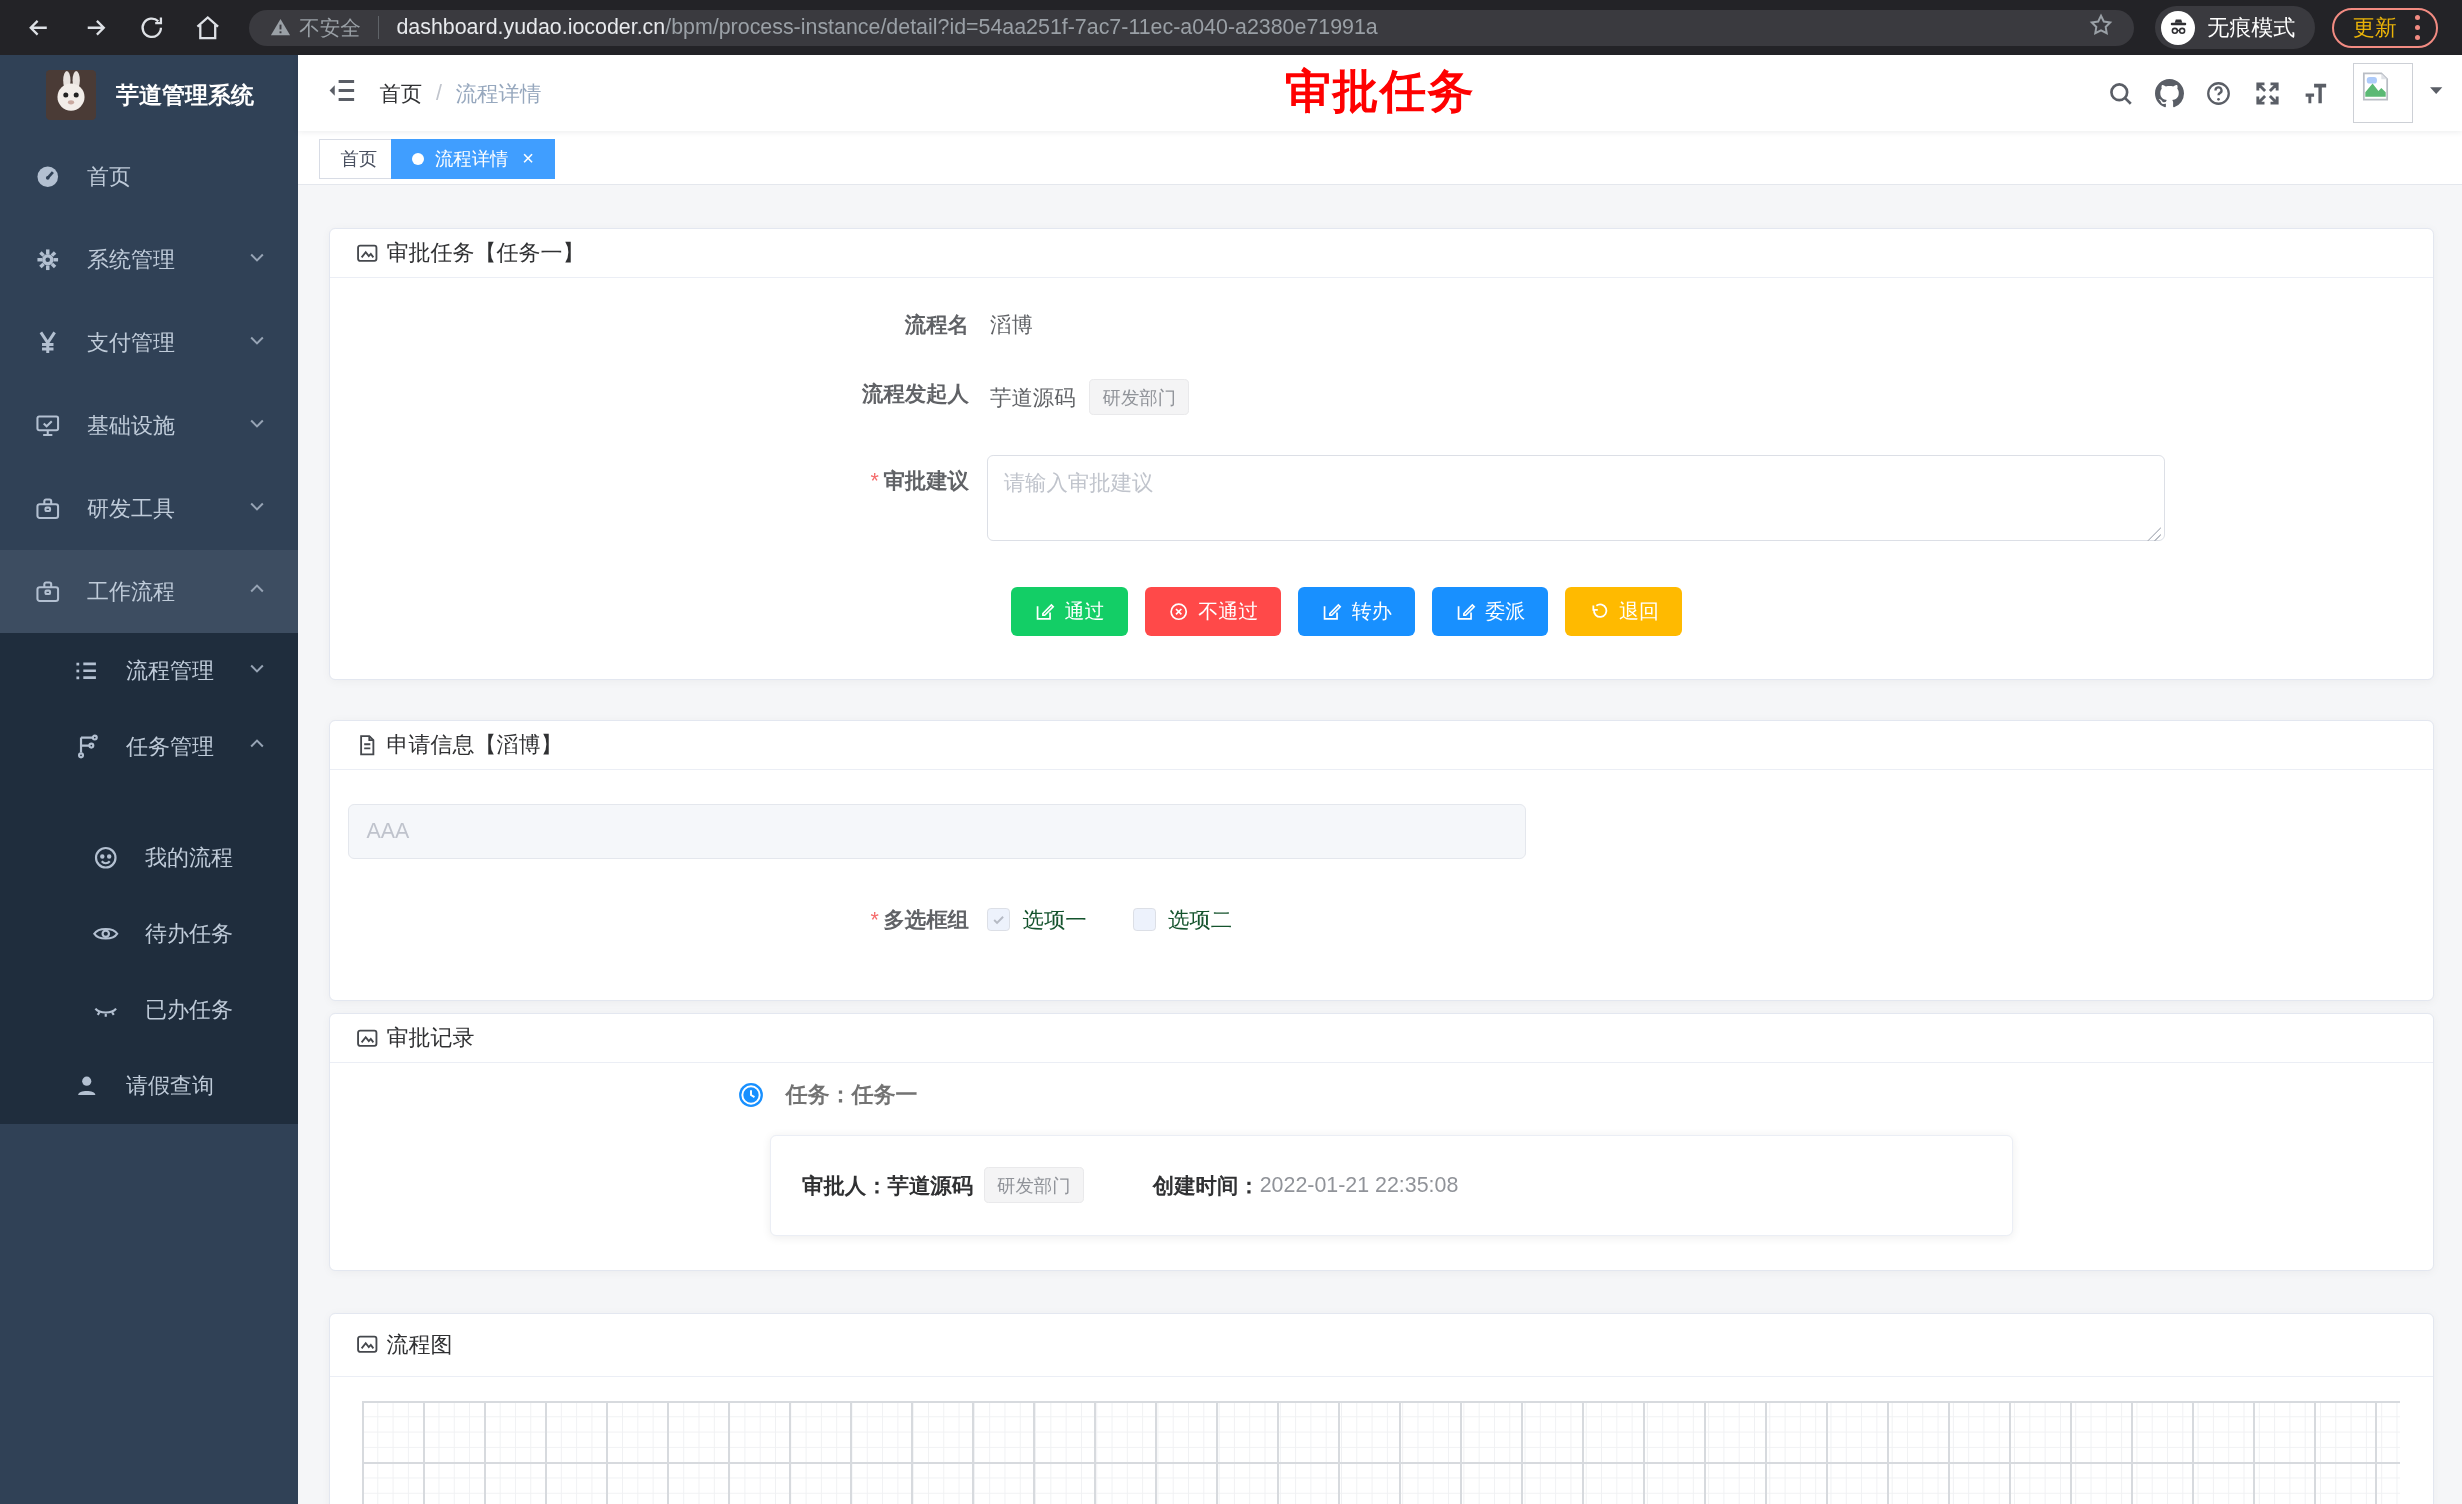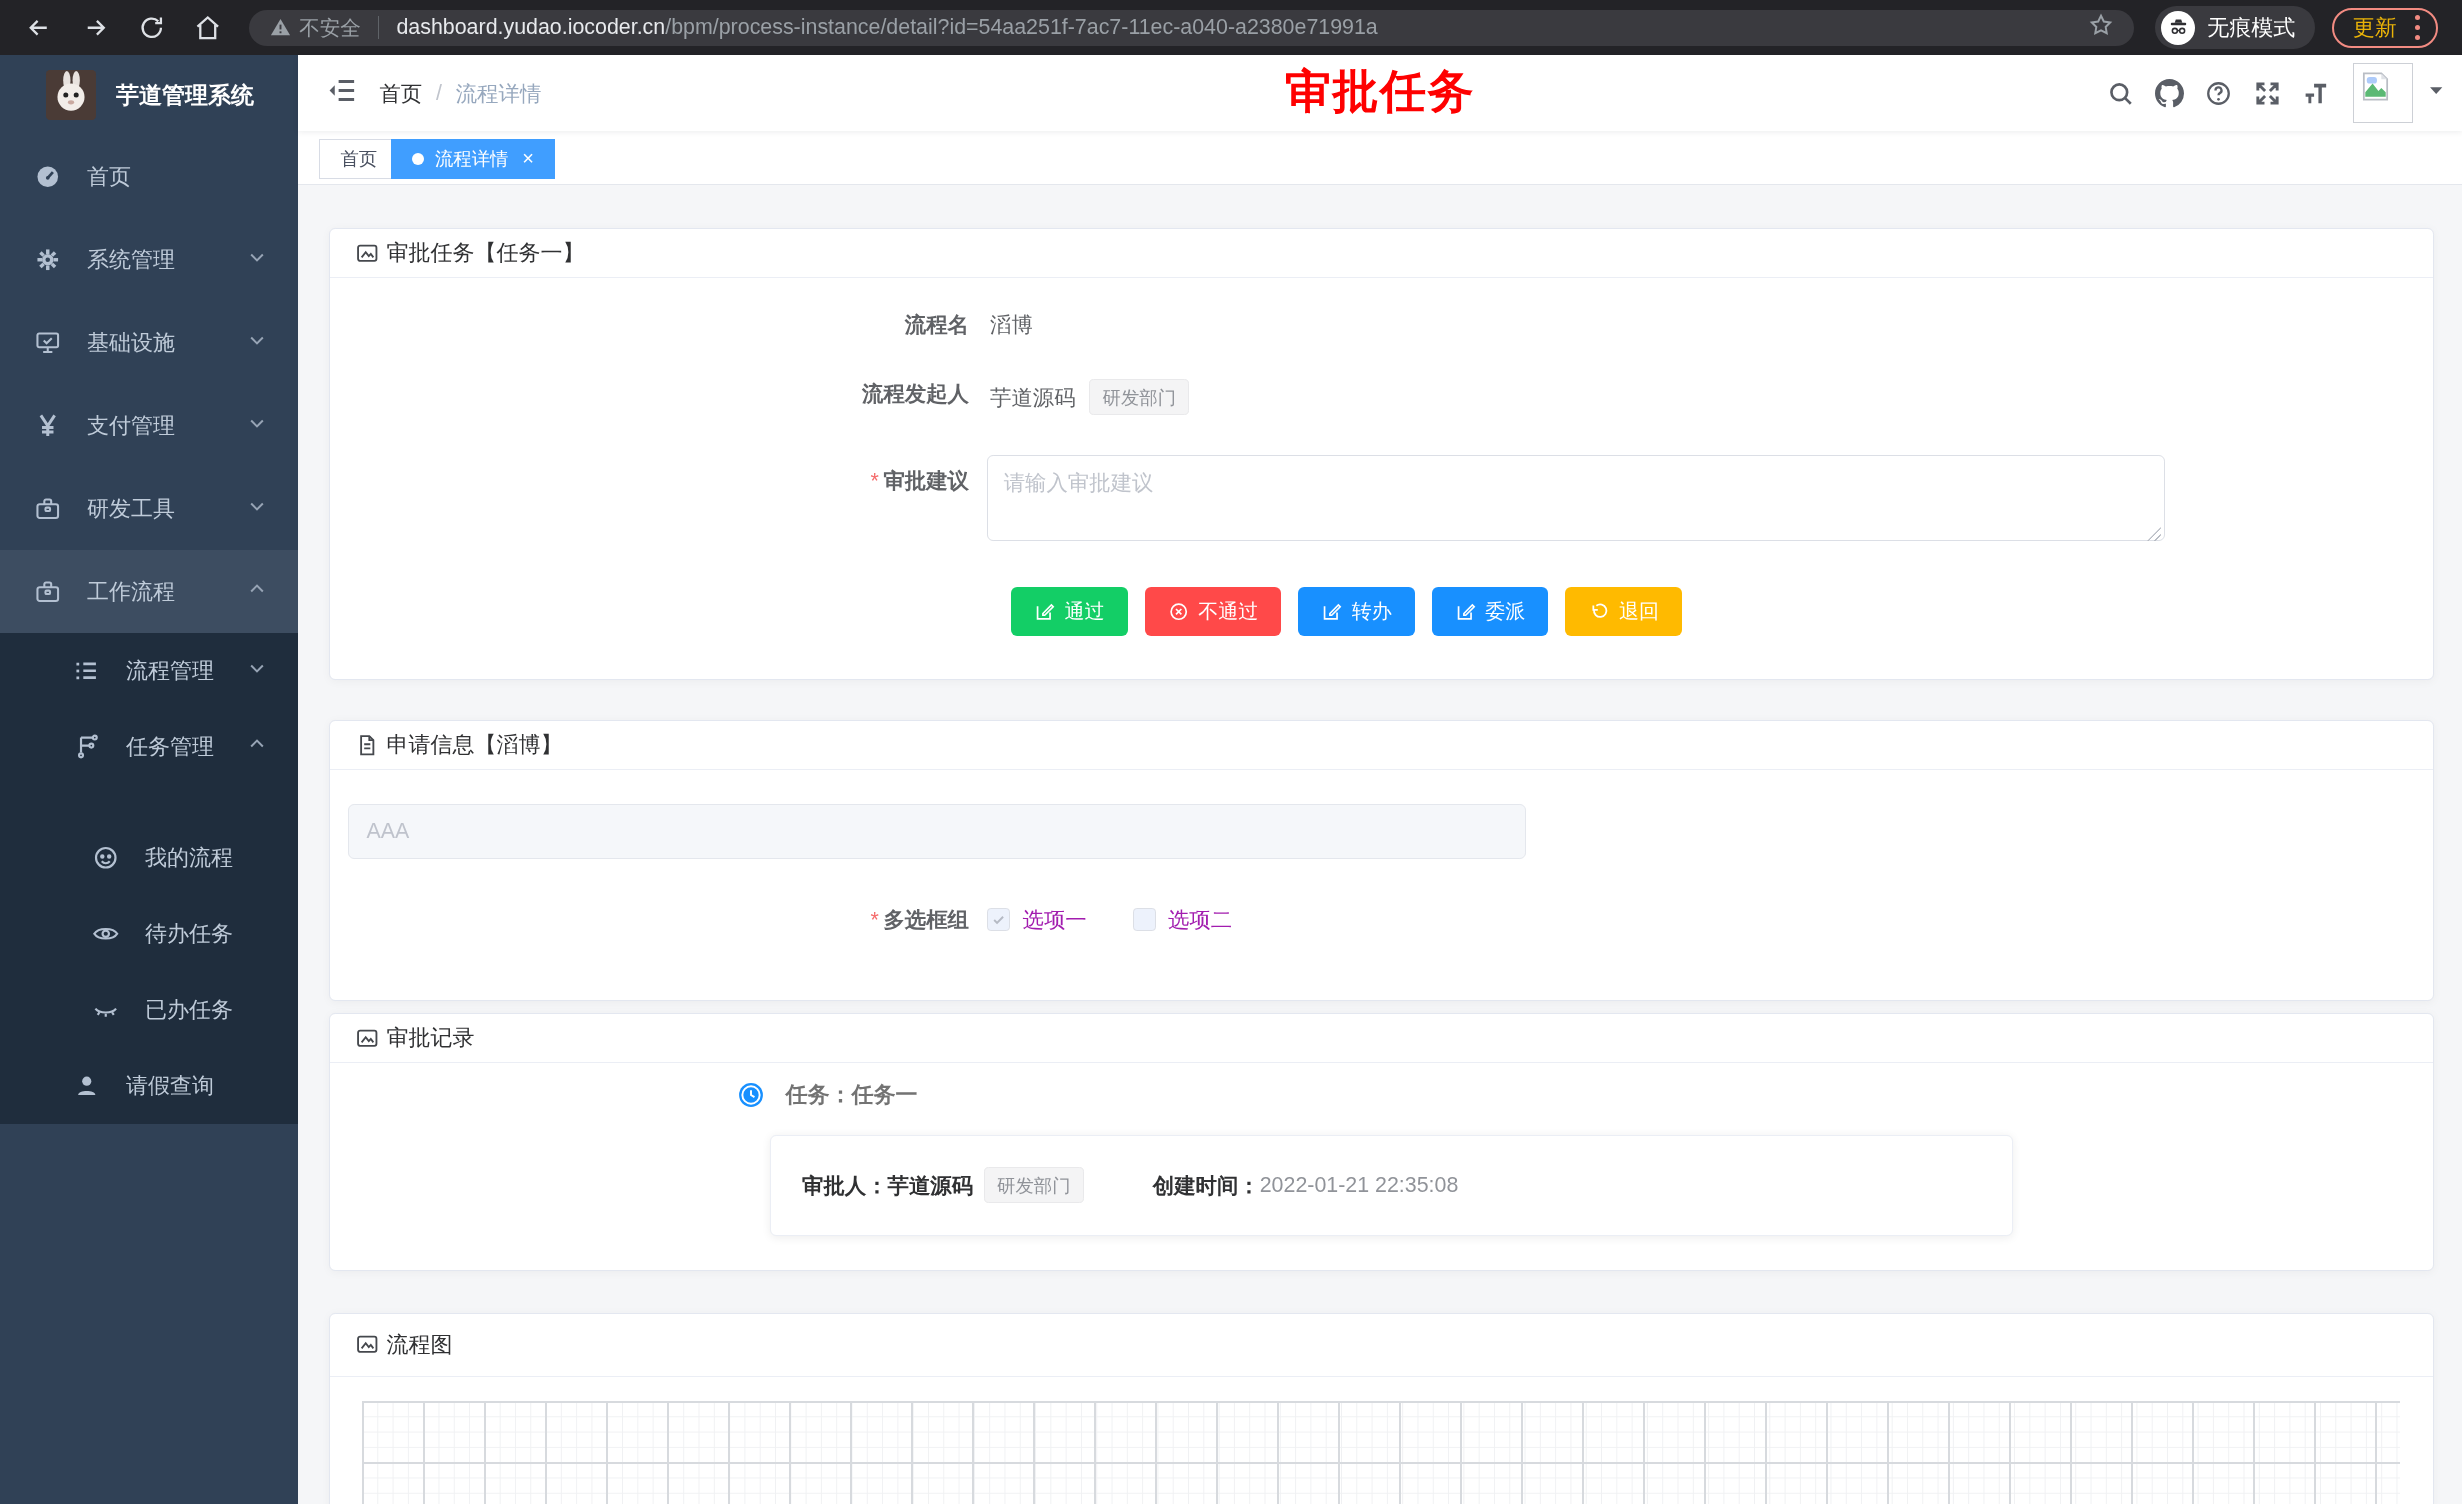--- a/index.html
+++ b/index.html
@@ -95,21 +95,21 @@
   .btn-row { display:flex; gap:17px; padding-left:681px; margin-top:29px; padding-bottom:43px; }
   .btn { height:49px; border:none; border-radius:6.1px; color:#fff; font-size:20px; font-family:inherit; display:inline-flex; align-items:center; gap:9.2px; padding:0 23px; cursor:pointer; }
   .btn svg { width:21.4px; height:21.4px; }
   .btn-approve { background:#13ce66; }
   .btn-reject { background:#ff4949; }
   .btn-transfer,.btn-delegate { background:#1890ff; }
   .btn-back { background:#ffba00; }
 
   .input-dis { width:1178px; height:55px; background:#f5f7fa; border:1.5px solid #e4e7ed; border-radius:6.1px; color:#bfc3cc; font-size:21.4px; font-family:inherit; padding:0 17px; margin-left:18.4px; }
   .cb-group { display:flex; align-items:center; gap:0; margin-left:18.4px; }
-  .cb-item { display:flex; align-items:center; gap:12.2px; margin-right:46px; color:#a21caf; font-size:21.4px; }
+  .cb-item { display:flex; align-items:center; gap:12.2px; margin-right:46px; color:#14532d; font-size:21.4px; }
   .cb-box { width:23px; height:23px; border:1.5px solid #dcdfe6; border-radius:3.8px; background:#edf2fc; display:flex; align-items:center; justify-content:center; }
   .cb-box svg { width:15.3px; height:15.3px; color:#b5bac4; }
 
   
   .task-row { display:flex; align-items:center; gap:21.4px; padding-left:408px; margin-top:17px; }
   .task-node { width:26px; height:26px; flex:0 0 auto; }
   .task-title { font-size:22px; font-weight:bold; color:#737373; }
   .record-box { margin:24.5px 0 34px 440px; width:1243px; height:101px; background:#fff; border:1.5px solid #ebeef5; border-radius:6.1px; box-shadow:0 1.5px 9.2px rgba(0,0,0,.07); display:flex; align-items:center; padding:0 31px; }
   .rec-label { color:#303133; font-weight:bold; font-size:21.4px; }
   .rec-val { color:#303133; font-weight:bold; font-size:21.4px; }
@@ -244,39 +244,39 @@
             </svg>
         </span>
         <span>系统管理</span>
         <span class="chev"><svg viewBox="0 0 24 24" fill="none" stroke="currentColor" stroke-width="2.4">
               <path d="M5 9l7 7 7-7"></path>
             </svg></span>
       </div>
 
       <div class="m-item lv1">
         <span class="ic">
+          <svg viewBox="0 0 24 24" fill="none" stroke="currentColor" stroke-width="2.6">
+              <path d="M6 3l6 9 6-9M12 12v9M7 13.5h10M7 17.5h10"></path>
+            </svg>
+        </span>
+        <span>支付管理</span>
+        <span class="chev"><svg viewBox="0 0 24 24" fill="none" stroke="currentColor" stroke-width="2.4">
+              <path d="M5 9l7 7 7-7"></path>
+            </svg></span>
+      </div>
+
+      <div class="m-item lv1">
+        <span class="ic">
           <svg viewBox="0 0 24 24" fill="none" stroke="currentColor" stroke-width="1.8">
               <rect x="3" y="4" width="18" height="12" rx="1.5"></rect>
               <path d="M8.5 10l2.5 2.5 4.5-4.5"></path>
               <path d="M12 16v4M8 20h8"></path>
             </svg>
         </span>
         <span>基础设施</span>
-        <span class="chev"><svg viewBox="0 0 24 24" fill="none" stroke="currentColor" stroke-width="2.4">
-              <path d="M5 9l7 7 7-7"></path>
-            </svg></span>
-      </div>
-
-      <div class="m-item lv1">
-        <span class="ic">
-          <svg viewBox="0 0 24 24" fill="none" stroke="currentColor" stroke-width="2.6">
-              <path d="M6 3l6 9 6-9M12 12v9M7 13.5h10M7 17.5h10"></path>
-            </svg>
-        </span>
-        <span>支付管理</span>
         <span class="chev"><svg viewBox="0 0 24 24" fill="none" stroke="currentColor" stroke-width="2.4">
               <path d="M5 9l7 7 7-7"></path>
             </svg></span>
       </div>
 
       <div class="m-item lv1">
         <span class="ic">
           <svg viewBox="0 0 24 24" fill="none" stroke="currentColor" stroke-width="1.8">
               <rect x="3" y="8" width="18" height="12" rx="2"></rect>
               <path d="M9 8V5.5A1.5 1.5 0 0 1 10.5 4h3A1.5 1.5 0 0 1 15 5.5V8"></path>

